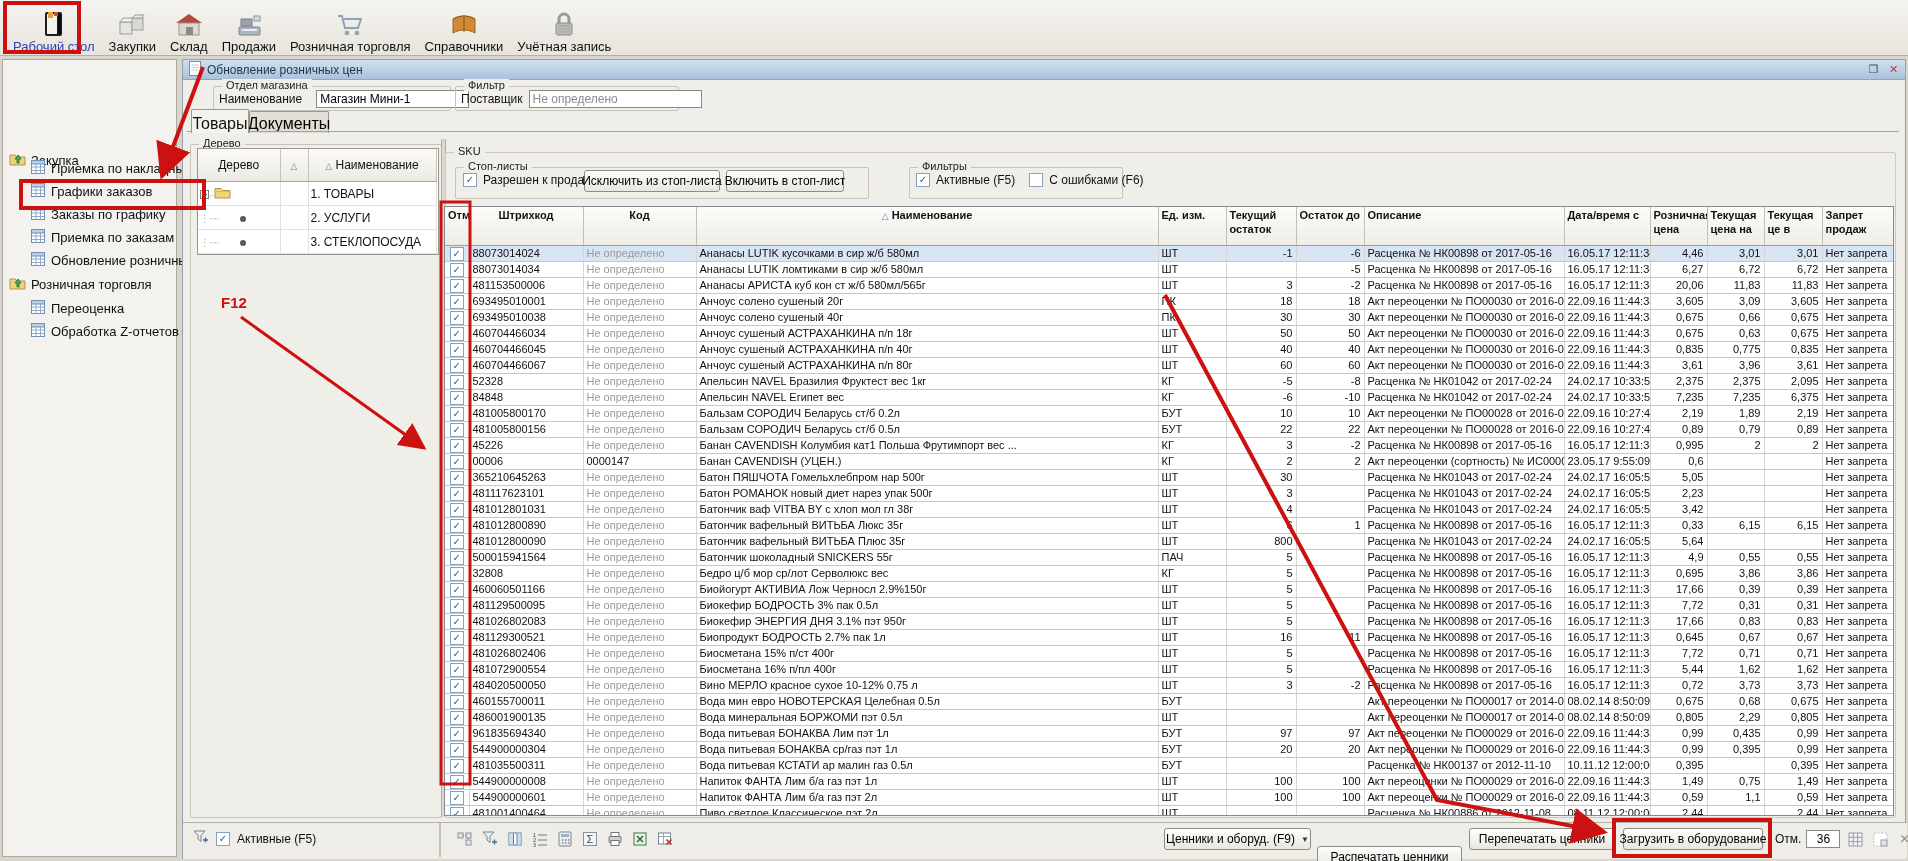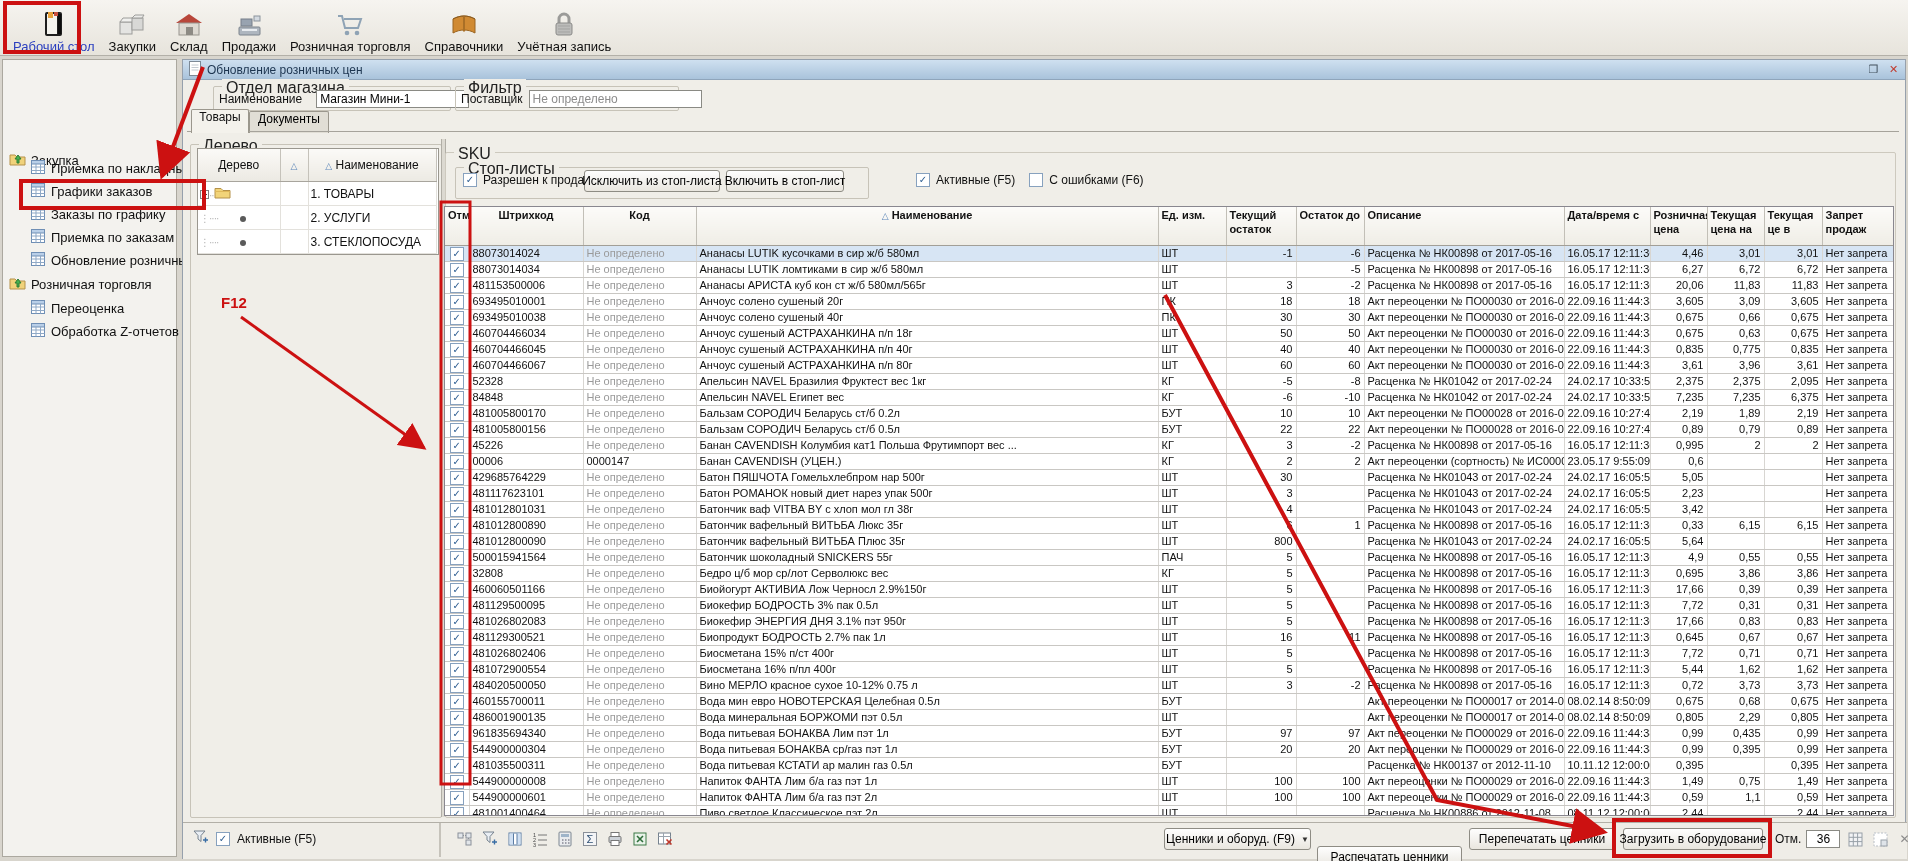--- a/index.html
+++ b/index.html
@@ -26,27 +26,27 @@
   #titlebar{position:absolute;left:0;top:0;width:100%;height:20px;
     background:linear-gradient(#cfe0f0,#a9c3db);border-bottom:1px solid #8fa5bb;
     display:flex;align-items:center;padding-left:6px;box-sizing:border-box;gap:6px}
   #titlebar .t-title{font-size:12px;color:#1d3550}
   #win-controls{position:absolute;right:4px;top:2px;display:flex;gap:5px;align-items:center}
   .wc{width:15px;height:15px;display:flex;align-items:center;justify-content:center;
       font-size:11px;color:#44525f;cursor:default}
   .wc.close{color:#c03b2f;font-weight:bold}
   
   .gb{position:absolute;border:1px solid #c7c3b8;border-radius:2px}
-  .gb>.gb-t{position:absolute;top:-8px;left:8px;background:#f0eee8;padding:0 4px;font-size:16px;color:#222;white-space:nowrap}
+  .gb>.gb-t{position:absolute;top:-8px;left:8px;background:#f0eee8;padding:0 4px;font-size:11px;color:#222;white-space:nowrap}
   .fieldrow{position:absolute;display:flex;align-items:center;gap:6px;font-size:12px;white-space:nowrap}
   input.txt{height:16px;border:1px solid #8a8a84;background:#fff;font:12px "Liberation Sans",sans-serif;padding:0 3px}
   input.gray{color:#8c8c8c}
   
-  .tab{position:absolute;top:49px;height:21px;display:flex;align-items:flex-start;justify-content:center;
-    font-size:12px;border:1px solid #9b978d;border-bottom:none;border-radius:2px 2px 0 0;cursor:default}
+  .tab{position:absolute;top:49px;height:21px;display:flex;align-items:flex-end;justify-content:center;
+    font-size:16px;border:1px solid #9b978d;border-bottom:none;border-radius:2px 2px 0 0;cursor:default}
   .tab.on{background:#f4f2ec;z-index:3;height:23px}
   .tab.off{background:#e1ded5;top:51px;color:#000000}
   #tab-line{position:absolute;left:4px;top:71px;width:1712px;height:1px;background:#a6a39b}
   
   #tree-grid{position:absolute;left:14px;top:88px;width:240px;border:1px solid #9a978f;background:#fff}
   #tree-grid table{border-collapse:collapse;table-layout:fixed;width:238px;font-size:12px}
   #tree-grid th{height:30px;font-weight:normal;background:linear-gradient(#fbfaf7,#eceae3);
      border-right:1px solid #c5c2ba;border-bottom:1px solid #a8a59d;overflow:hidden}
   #tree-grid td{height:23px;border-right:1px solid #e3e1dc;border-bottom:1px solid #e3e1dc;
      overflow:hidden;white-space:nowrap;padding:0 2px}
@@ -327,20 +327,23 @@
   <div class="gb" style="left:272px;top:107px;width:412px;height:30px">
     <span class="gb-t">Стоп-листы</span>
   </div>
   <div class="fieldrow" style="left:280px;top:113px">
     <span class="cb on"></span>
     <span>Разрешен к продаже (F8)</span>
   </div>
   <button class="btn" style="left:401px;top:110px;width:136px">Исключить из стоп-листа</button>
   <button class="btn" style="left:543px;top:110px;width:118px">Включить в стоп-лист</button>
 
+  <div class="gb" style="left:726px;top:107px;width:212px;height:30px">
+    <span class="gb-t">Фильтры</span>
+  </div>
   <div class="fieldrow" style="left:733px;top:113px">
     <span class="cb on"></span>
     <span>Активные (F5)</span>
     <span class="cb" style="margin-left:8px"></span>
     <span>С ошибками (F6)</span>
   </div>
 
   <div id="sku-table-wrap">
     <table id="sku-table">
       <colgroup>
@@ -581,21 +584,21 @@
             <td class="rt">2</td>
             <td class="">Акт переоценки (сортность) № ИС00003 от 2017-05-23</td>
             <td class="rt">23.05.17 9:55:09</td>
             <td class="rt">0,6</td>
             <td class="rt"></td>
             <td class="rt"></td>
             <td class="">Нет запрета</td>
           </tr>
           <tr>
             <td class="cbcell"><span class="cb on"></span></td>
-            <td class="">429685764229</td>
+            <td class="">365210645263</td>
             <td class="gray">Не определено</td>
             <td class="">Батон ПЯШЧОТА Гомельхлебпром нар 500г</td>
             <td class="">ШТ</td>
             <td class="rt">30</td>
             <td class="rt"></td>
             <td class="">Расценка № НК01043 от 2017-02-24</td>
             <td class="rt">24.02.17 16:05:55</td>
             <td class="rt">5,05</td>
             <td class="rt"></td>
             <td class="rt"></td>

